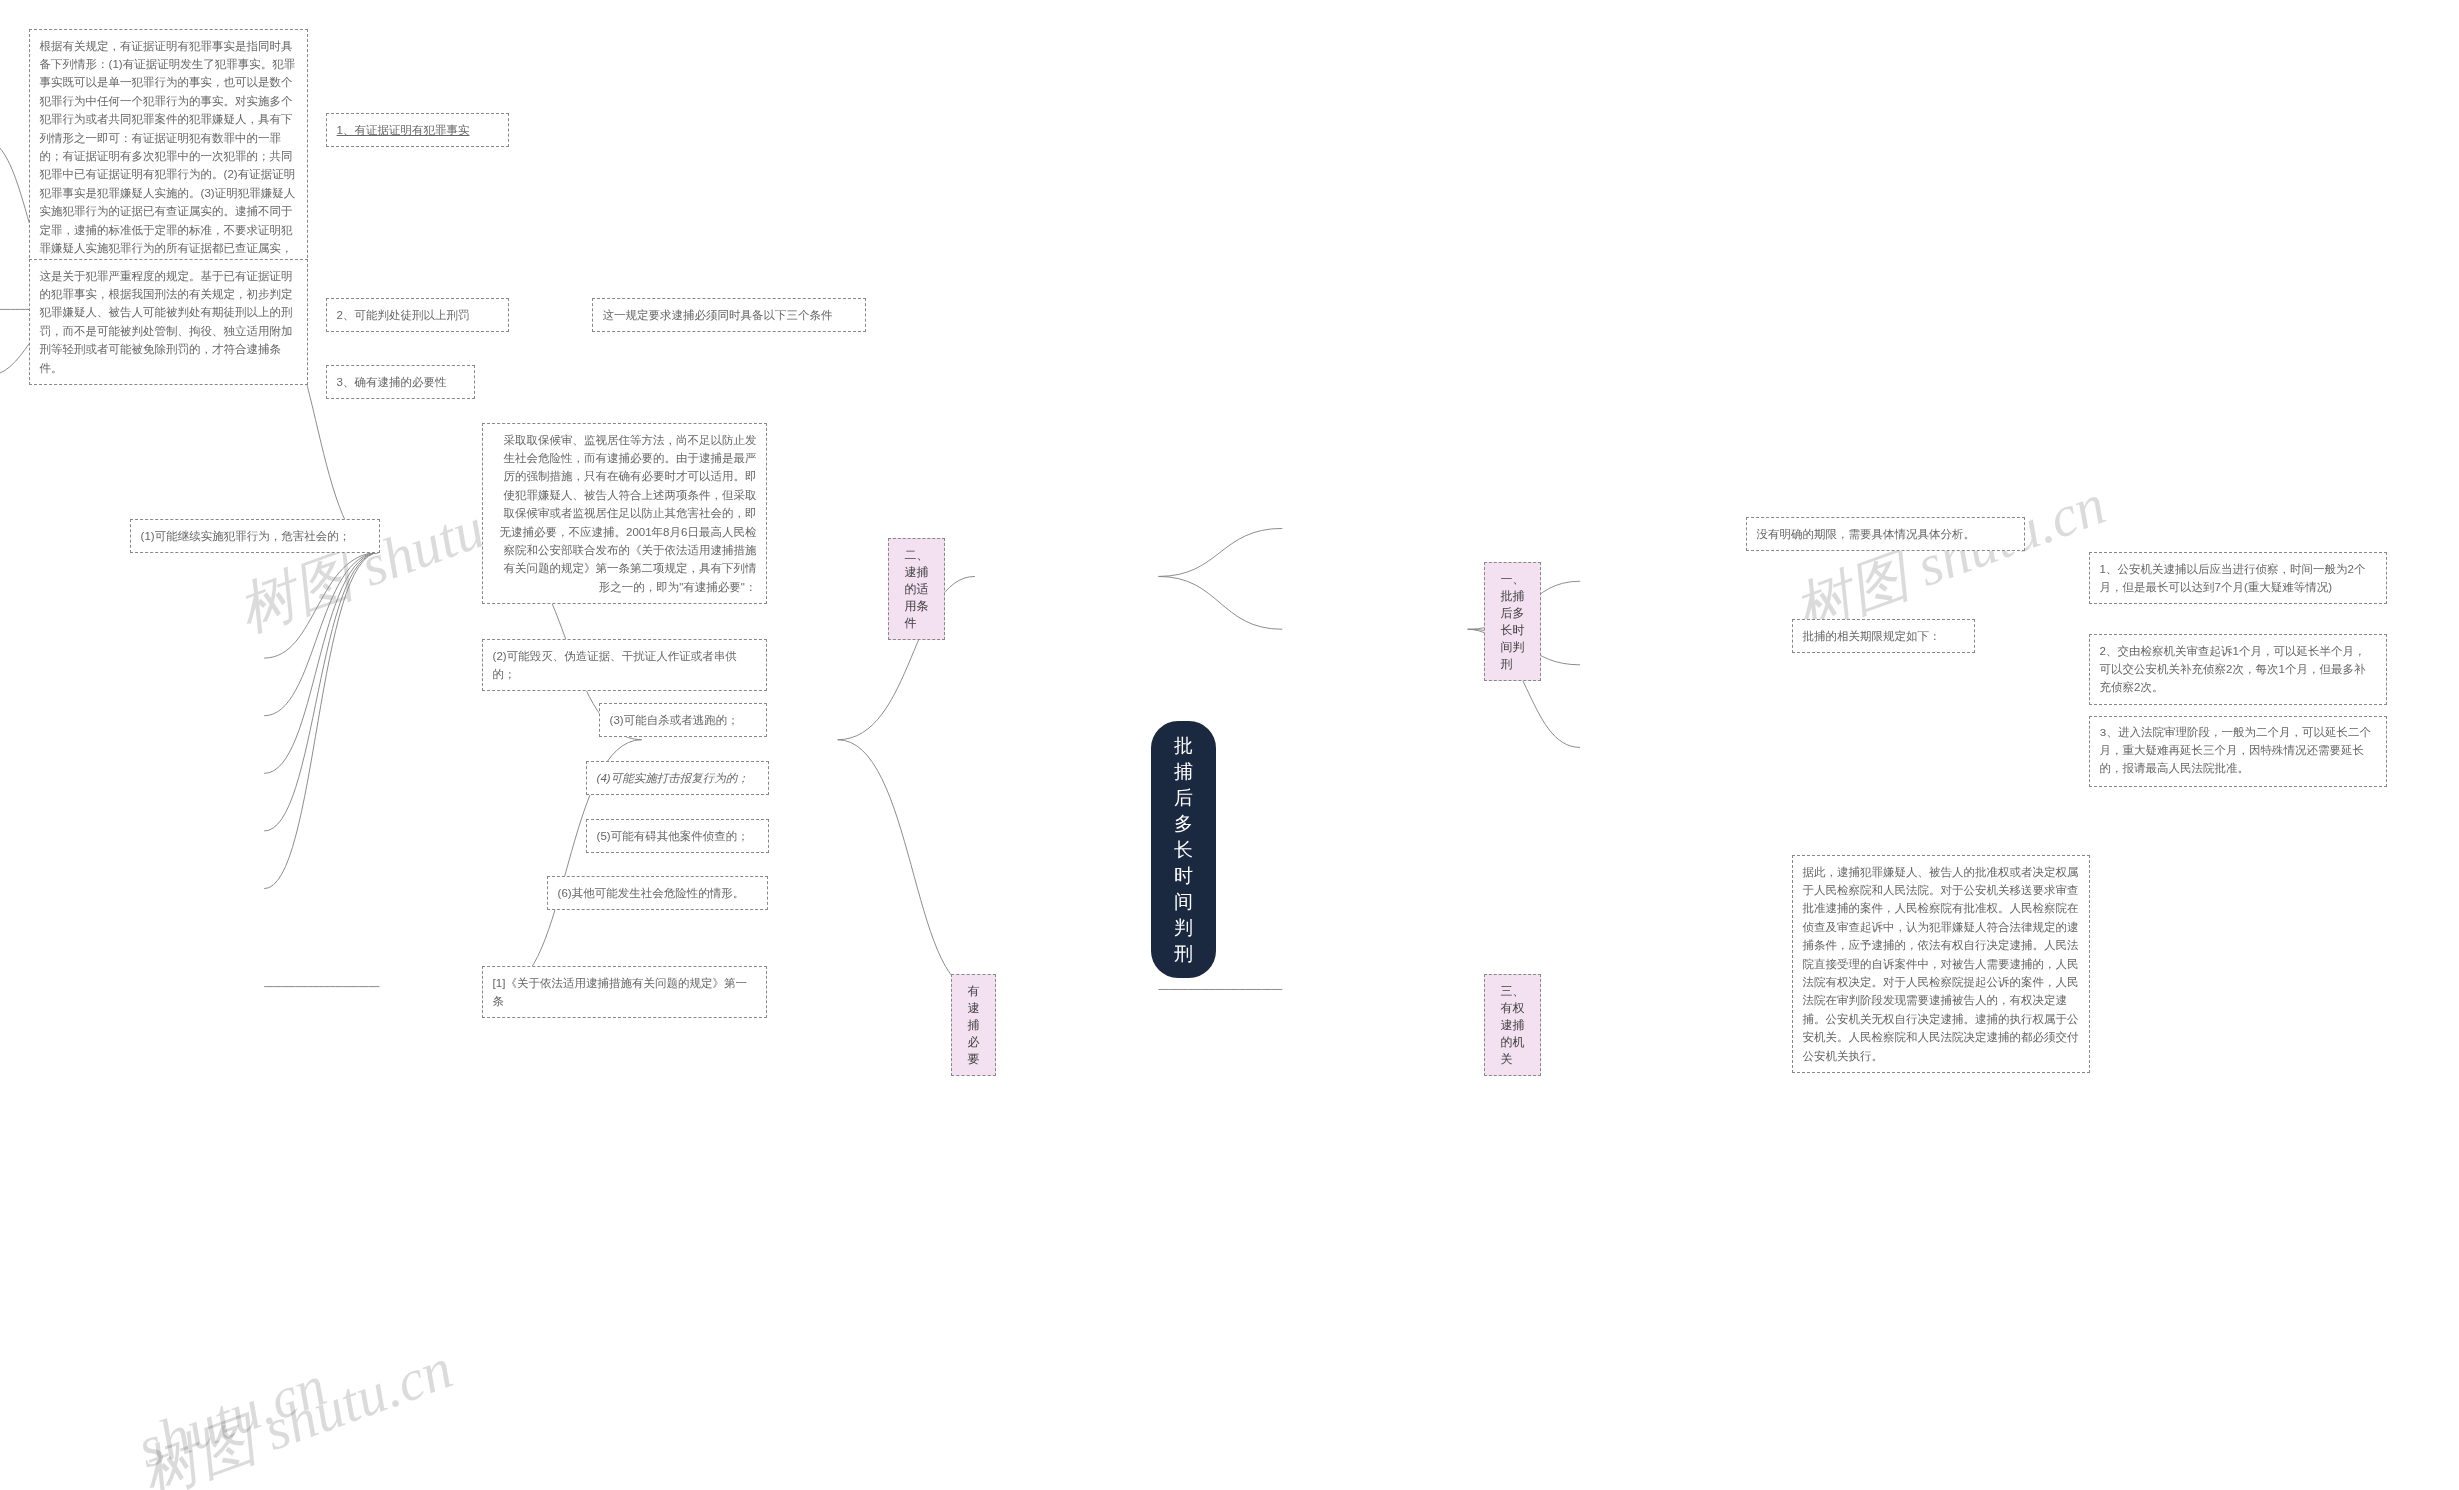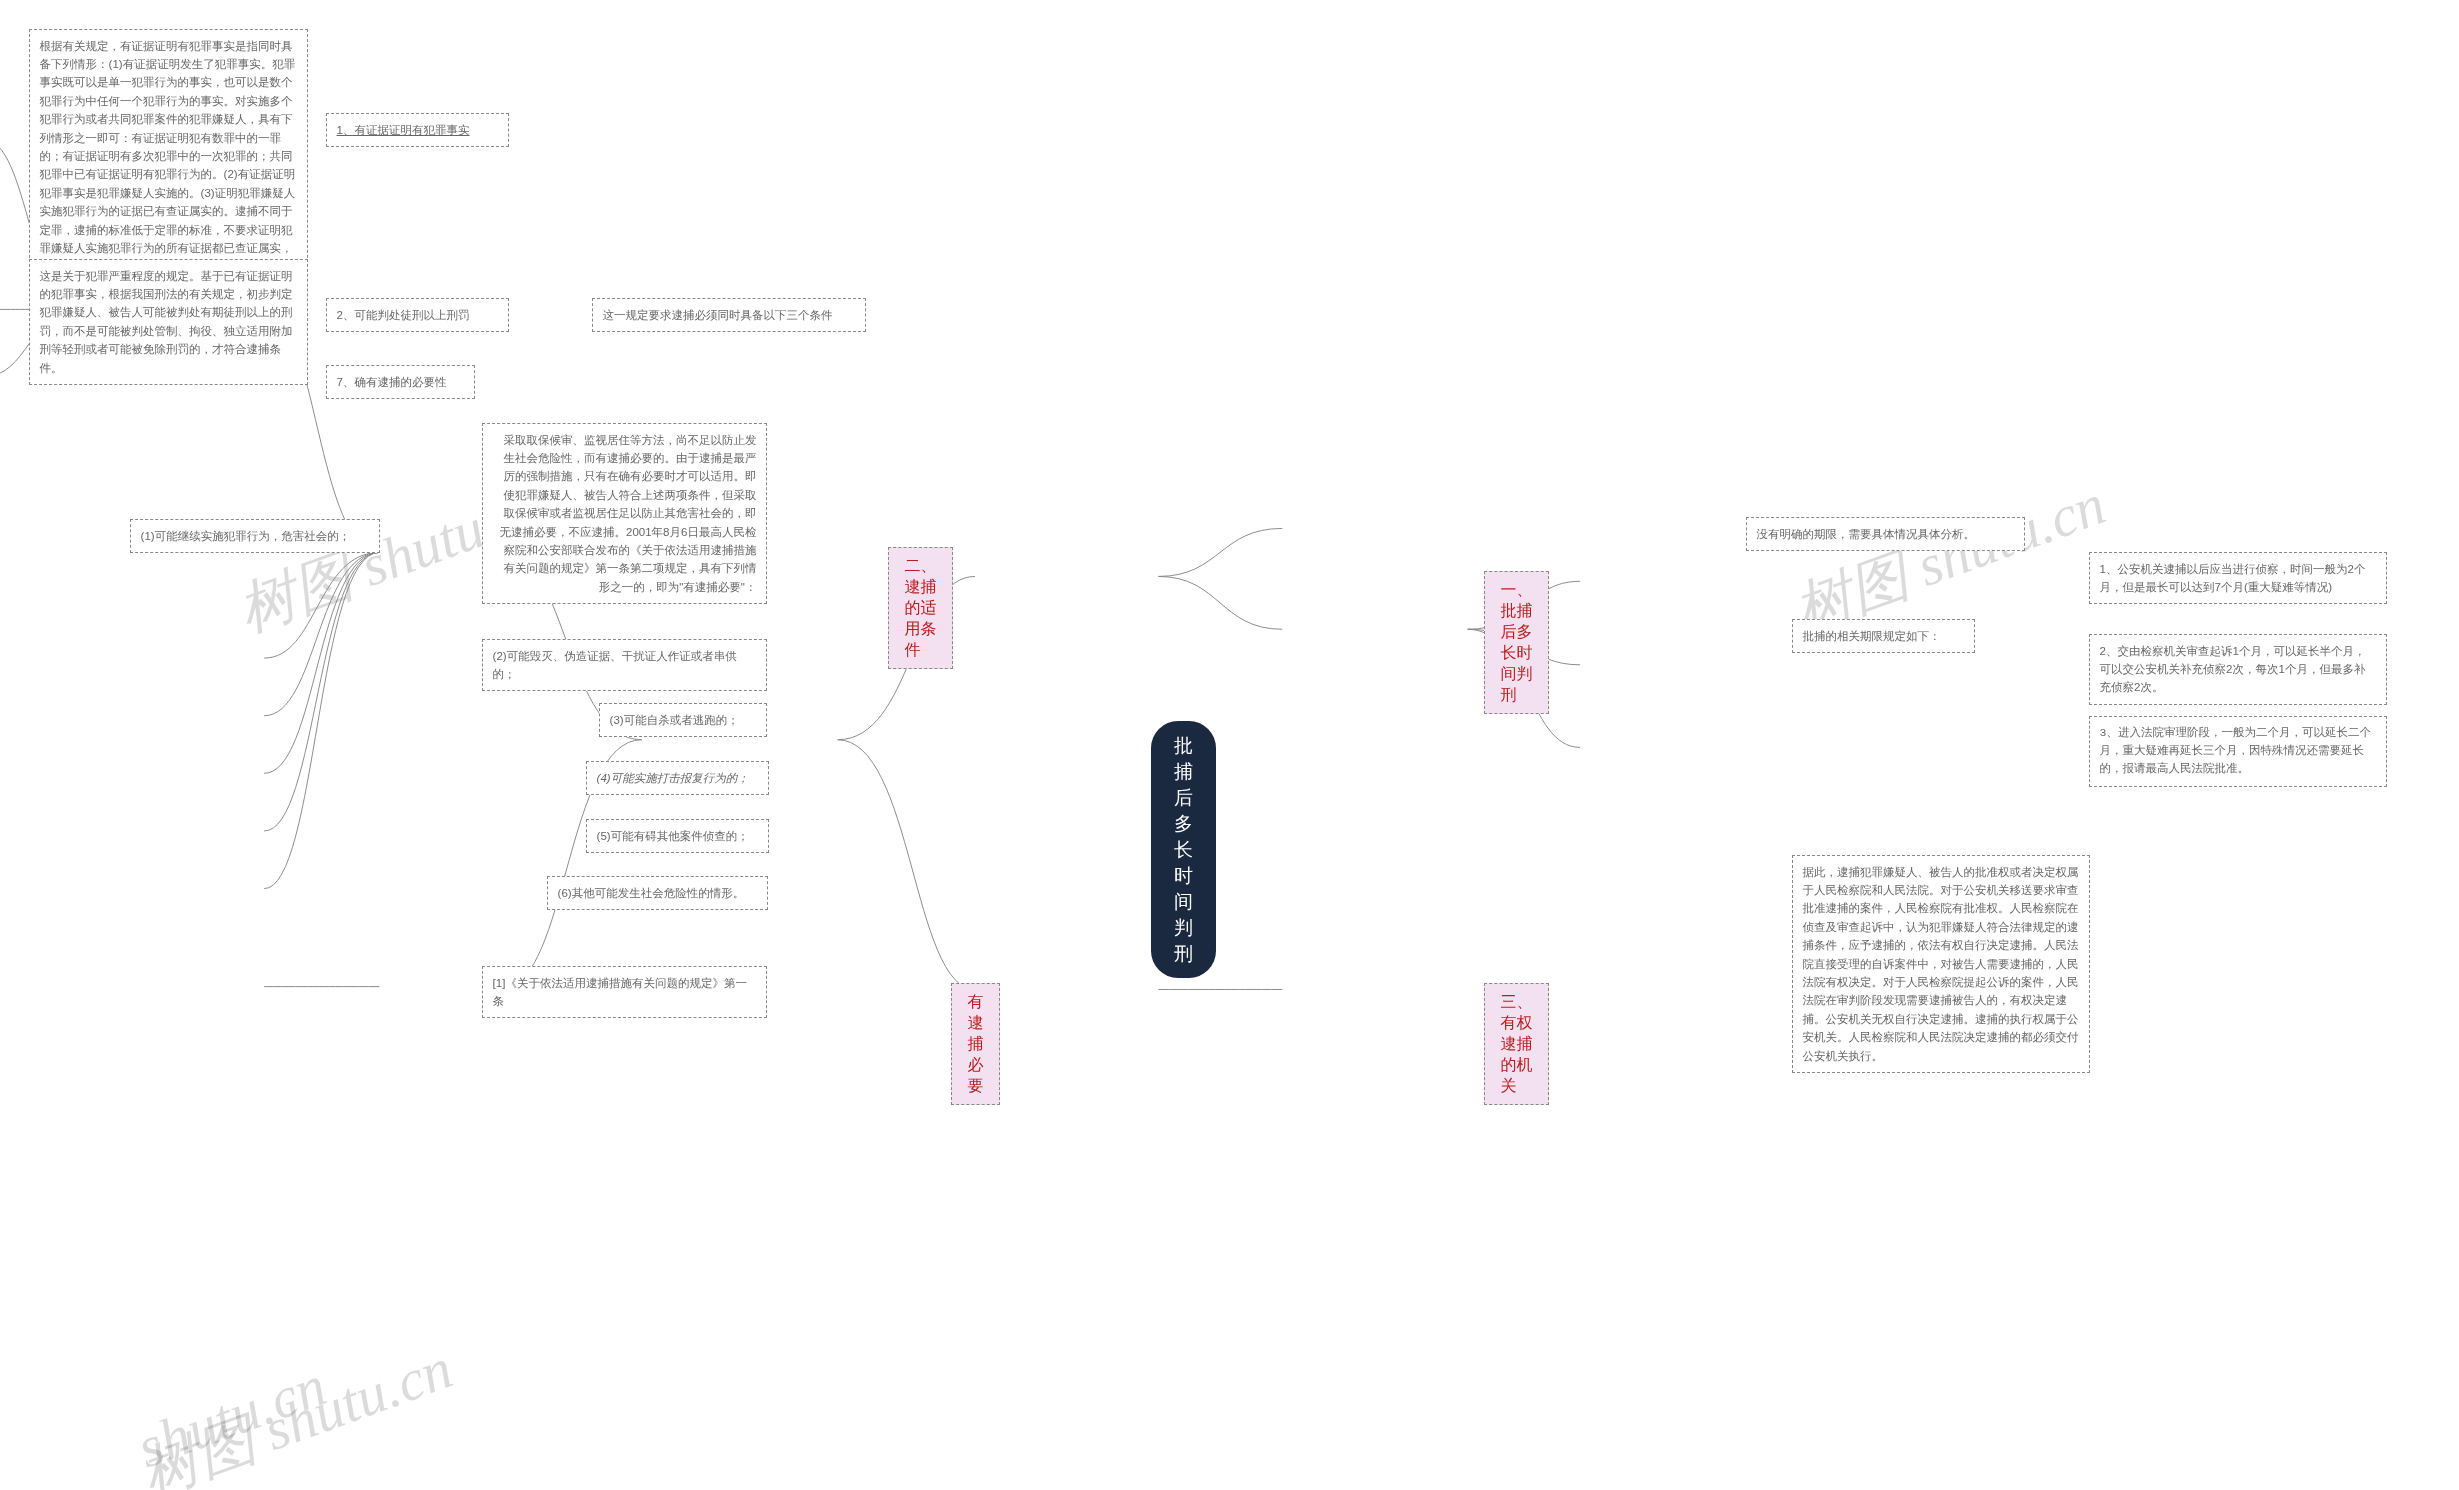--- a/index.html
+++ b/index.html
@@ -28,23 +28,22 @@
       padding: 11.5px 23px;
       border-radius: 27px;
       font-size: 19px;
       font-weight: 500;
     }
     .branch-node {
       position: absolute;
       background: #f3e0f0;
       border: 1px dashed #888;
       padding: 7.7px 15.4px;
-      font-size: 16px;
-      color: #b91c1c;
-      margin-top: 9px;
+      font-size: 12px;
+      color: #404040;
     }
     .leaf-node {
       position: absolute;
       border: 1px dashed #888;
       background: #fff;
       padding: 6.7px 9.6px;
       font-size: 11.5px;
       color: #666;
       line-height: 1.6;
     }
@@ -128,21 +127,21 @@
   <div class="branch-node" style="left:379px; top:538px;">二、逮捕的适用条件</div>
 
   <div class="leaf-node" style="left:83px; top:298px; width:274px;">这一规定要求逮捕必须同时具备以下三个条件</div>
 
   <div class="leaf-node" style="left:-183px; top:113px; width:183px;text-decoration:underline;">1、有证据证明有犯罪事实</div>
   <div class="leaf-node" style="left:-480px; top:29px; width:279px;">根据有关规定，有证据证明有犯罪事实是指同时具备下列情形：(1)有证据证明发生了犯罪事实。犯罪事实既可以是单一犯罪行为的事实，也可以是数个犯罪行为中任何一个犯罪行为的事实。对实施多个犯罪行为或者共同犯罪案件的犯罪嫌疑人，具有下列情形之一即可：有证据证明犯有数罪中的一罪的；有证据证明有多次犯罪中的一次犯罪的；共同犯罪中已有证据证明有犯罪行为的。(2)有证据证明犯罪事实是犯罪嫌疑人实施的。(3)证明犯罪嫌疑人实施犯罪行为的证据已有查证属实的。逮捕不同于定罪，逮捕的标准低于定罪的标准，不要求证明犯罪嫌疑人实施犯罪行为的所有证据都已查证属实，只要求有证据已被查证属实即可</div>
 
   <div class="leaf-node" style="left:-183px; top:298px; width:183px;">2、可能判处徒刑以上刑罚</div>
   <div class="leaf-node" style="left:-480px; top:259px; width:279px;">这是关于犯罪严重程度的规定。基于已有证据证明的犯罪事实，根据我国刑法的有关规定，初步判定犯罪嫌疑人、被告人可能被判处有期徒刑以上的刑罚，而不是可能被判处管制、拘役、独立适用附加刑等轻刑或者可能被免除刑罚的，才符合逮捕条件。</div>
 
-  <div class="leaf-node" style="left:-183px; top:365px; width:149px;">7、确有逮捕的必要性</div>
+  <div class="leaf-node" style="left:-183px; top:365px; width:149px;">3、确有逮捕的必要性</div>
 
   <div class="leaf-node" style="left:-27px; top:423px; width:285px;text-align:right;">采取取保候审、监视居住等方法，尚不足以防止发生社会危险性，而有逮捕必要的。由于逮捕是最严厉的强制措施，只有在确有必要时才可以适用。即使犯罪嫌疑人、被告人符合上述两项条件，但采取取保候审或者监视居住足以防止其危害社会的，即无逮捕必要，不应逮捕。2001年8月6日最高人民检察院和公安部联合发布的《关于依法适用逮捕措施有关问题的规定》第一条第二项规定，具有下列情形之一的，即为"有逮捕必要"：</div>
 
   <div class="leaf-node" style="left:-379px; top:519px; width:250px;">(1)可能继续实施犯罪行为，危害社会的；</div>
   <div class="leaf-node" style="left:-27px; top:639px; width:285px;">(2)可能毁灭、伪造证据、干扰证人作证或者串供的；</div>
   <div class="leaf-node" style="left:90px; top:703px; width:168px;">(3)可能自杀或者逃跑的；</div>
   <div class="leaf-node" style="left:77px; top:761px; width:183px;font-style:italic;">(4)可能实施打击报复行为的；</div>
   <div class="leaf-node" style="left:77px; top:819px; width:183px;">(5)可能有碍其他案件侦查的；</div>
   <div class="leaf-node" style="left:38px; top:876px; width:221px;">(6)其他可能发生社会危险性的情形。</div>
 

